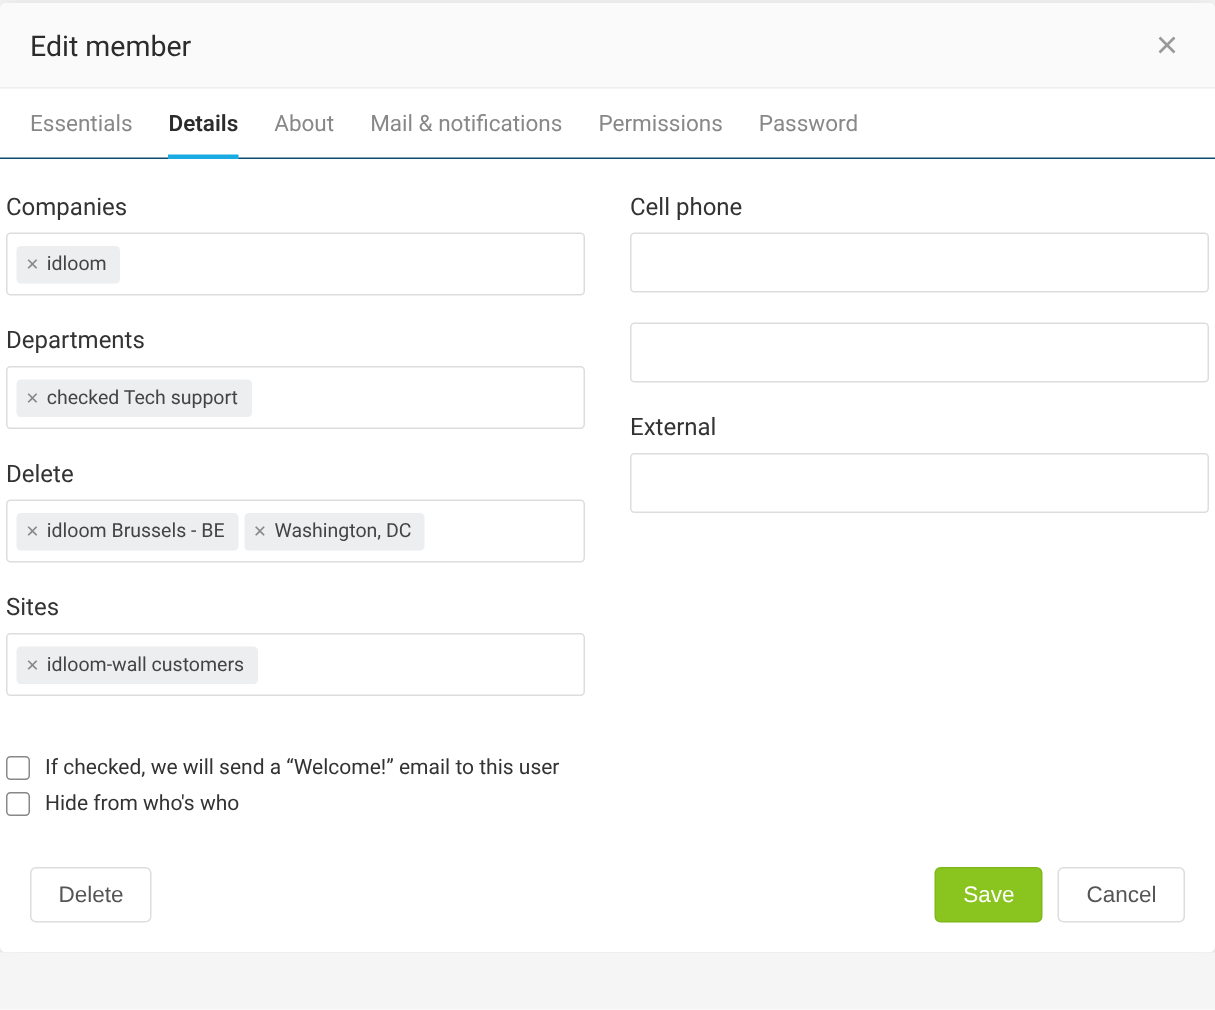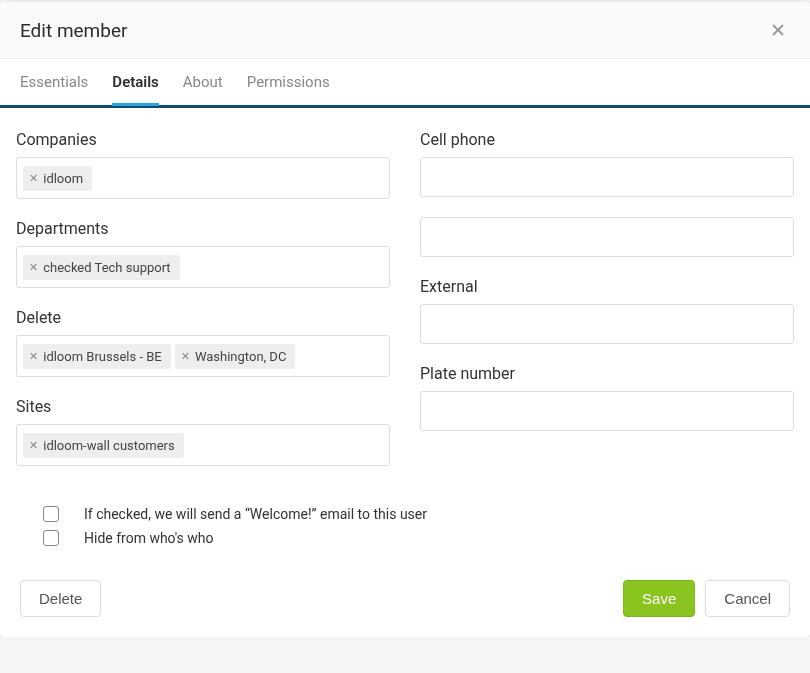--- a/index.html
+++ b/index.html
@@ -34,37 +34,37 @@
       border: none;
       cursor: pointer;
       color: #999;
       padding: 4px;
       line-height: 0;
     }
     .tabs {
       display: flex;
       gap: 24px;
       padding: 0 20px;
-      border-bottom: 3px solid #0c4a6e;
+      border-bottom: 1px solid #0c4a6e;
     }
     .tab {
       padding: 14px 0 12px;
       font-size: 15px;
       color: #888;
       cursor: pointer;
       border-bottom: 3px solid transparent;
       margin-bottom: -1px;
     }
     .tab.active {
       color: #2c2c2c;
       font-weight: 600;
       border-bottom-color: #1aabe3;
     }
     .modal-body {
-      padding: 22px 16px 10px;
+      padding: 22px 4px 10px;
     }
     .cols {
       display: flex;
       gap: 30px;
     }
     .col { flex: 1; }
     .field { margin-bottom: 20px; }
     .field-label {
       font-size: 16px;
       color: #333;
@@ -103,23 +103,22 @@
       border: 1px solid #ddd;
       border-radius: 3px;
       padding: 10px 12px;
       font-size: 14px;
       min-height: 40px;
     }
     .checks { margin-top: 20px; }
     .check-row {
       display: flex;
       align-items: center;
-      gap: 25px;
+      gap: 10px;
       margin-bottom: 8px;
-      margin-left: 27px;
     }
     .checkbox {
       width: 16px;
       height: 16px;
       border: 1.5px solid #888;
       border-radius: 3px;
       cursor: pointer;
       flex-shrink: 0;
     }
     .check-label {
@@ -162,21 +161,23 @@
             <line x1="13" y1="3" x2="3" y2="13"></line>
           </svg>
       </span>
     </button>
   </div>
 
   <div class="tabs">
     <div class="tab">Essentials</div>
     <div class="tab active">Details</div>
     <div class="tab">About</div>
+    <div class="tab">Mail &amp; notifications</div>
     <div class="tab">Permissions</div>
+    <div class="tab">Password</div>
   </div>
 
   <div class="modal-body">
     <div class="cols">
       <div class="col">
 
         <div class="field">
           <label class="field-label">Companies</label>
           <div class="tag-input">
             <span class="tag">
@@ -232,24 +233,20 @@
 
         <div class="field">
           <input class="text-input" type="text" value="" style="">
         </div>
 
         <div class="field">
           <label class="field-label">External</label>
           <input class="text-input" type="text" value="" style="">
         </div>
 
-        <div class="field">
-          <label class="field-label">Plate number</label>
-          <input class="text-input" type="text" value="" style="">
-        </div>
 
       </div>
     </div>
 
     <div class="checks">
       <div class="check-row">
         <div class="checkbox"></div>
         <span class="check-label">If checked, we will send a “Welcome!” email to this user</span>
       </div>
       <div class="check-row">

